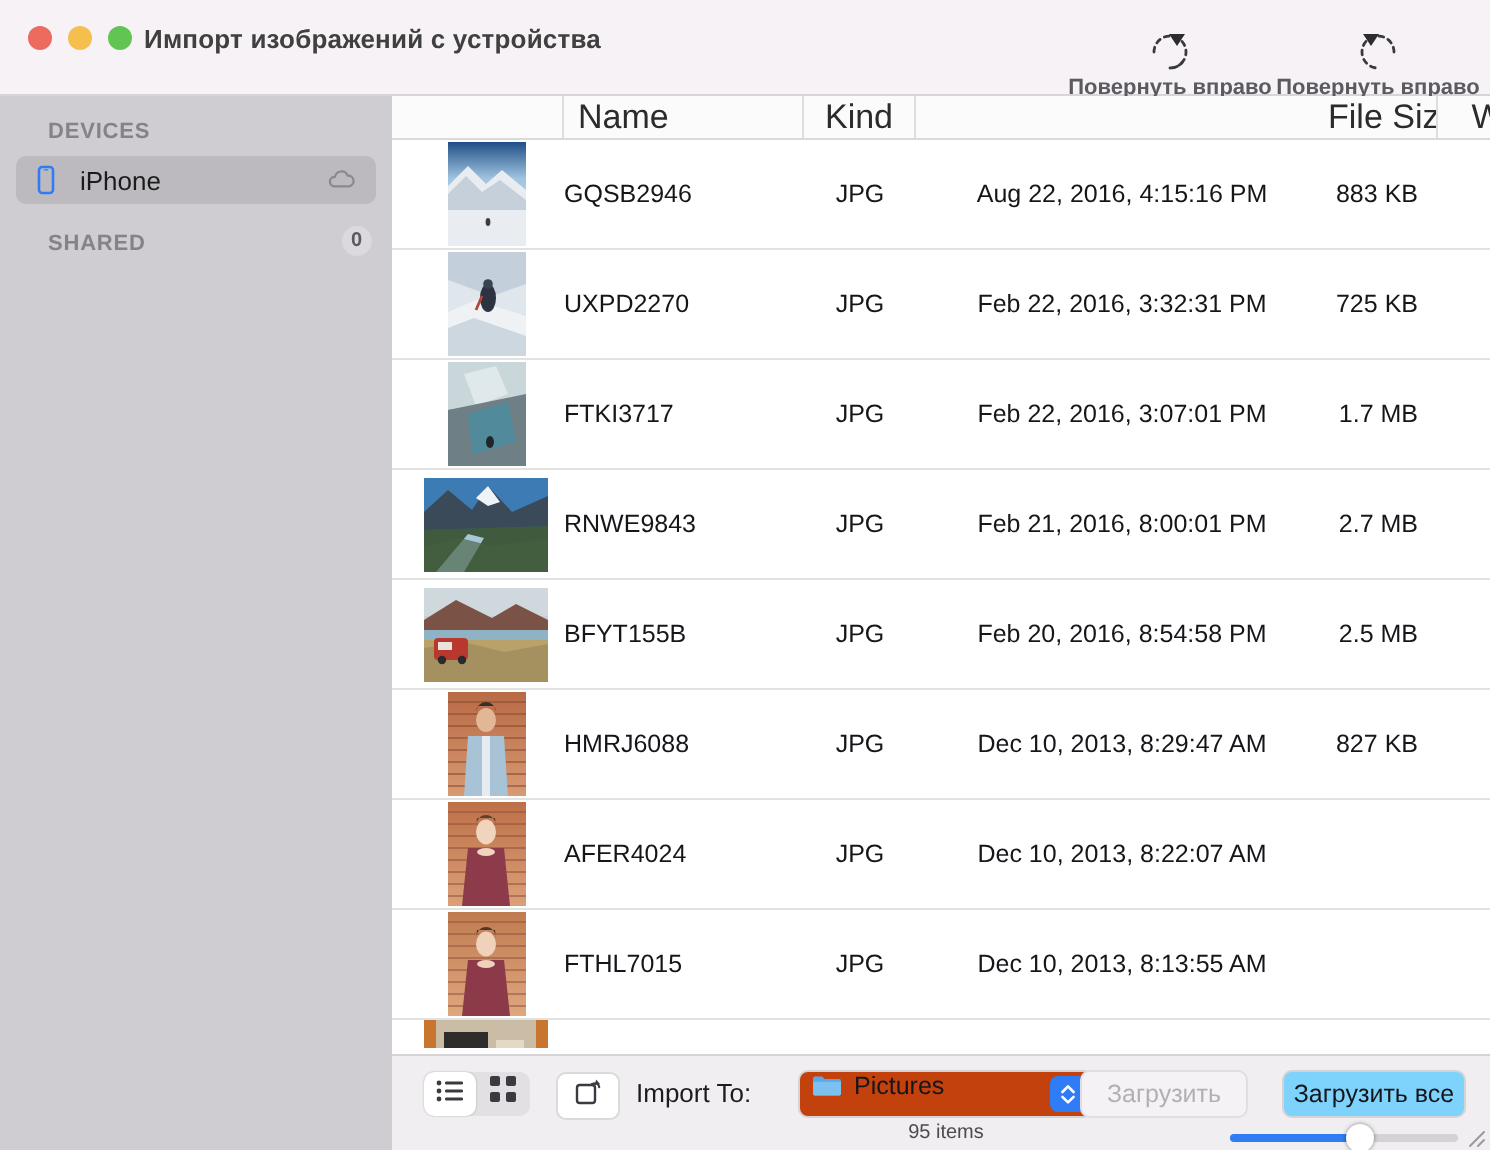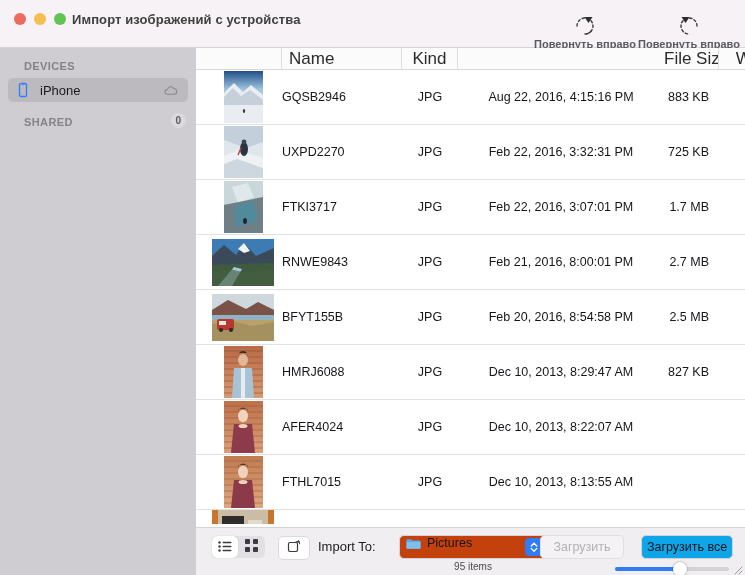--- a/index.html
+++ b/index.html
@@ -305,21 +305,21 @@
   .btn {
     position: absolute;
     top: 7px;
     height: 24px;
     line-height: 22px;
     border-radius: 5px;
     font-size: 12.5px;
     text-align: center;
     box-sizing: border-box;
     cursor: default;
-    background: #0ea5e9;
+    background: #7dd3fc;
     border: 1px solid #d6d3d7;
     color: #16161a;
   }
   .btn.disabled {
     color: #b3b0b4;
     background: #f4f2f4;
     border-color: #e1dee1;
   }
   .btn-load     { left: 344px; width: 84px; }
   .btn-load-all { left: 445px; width: 92px; }

